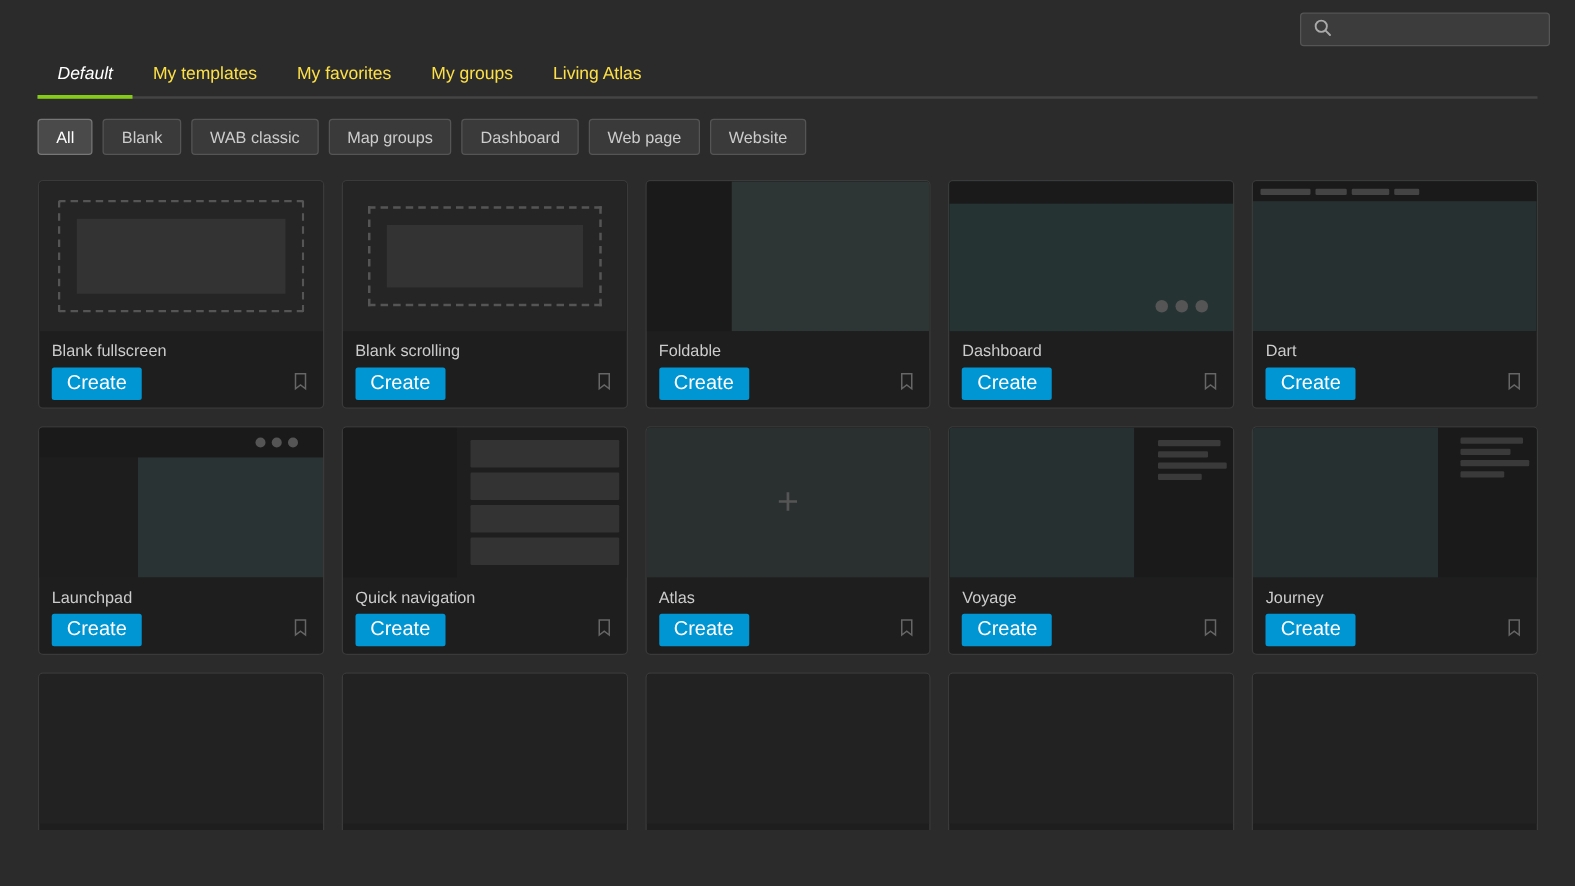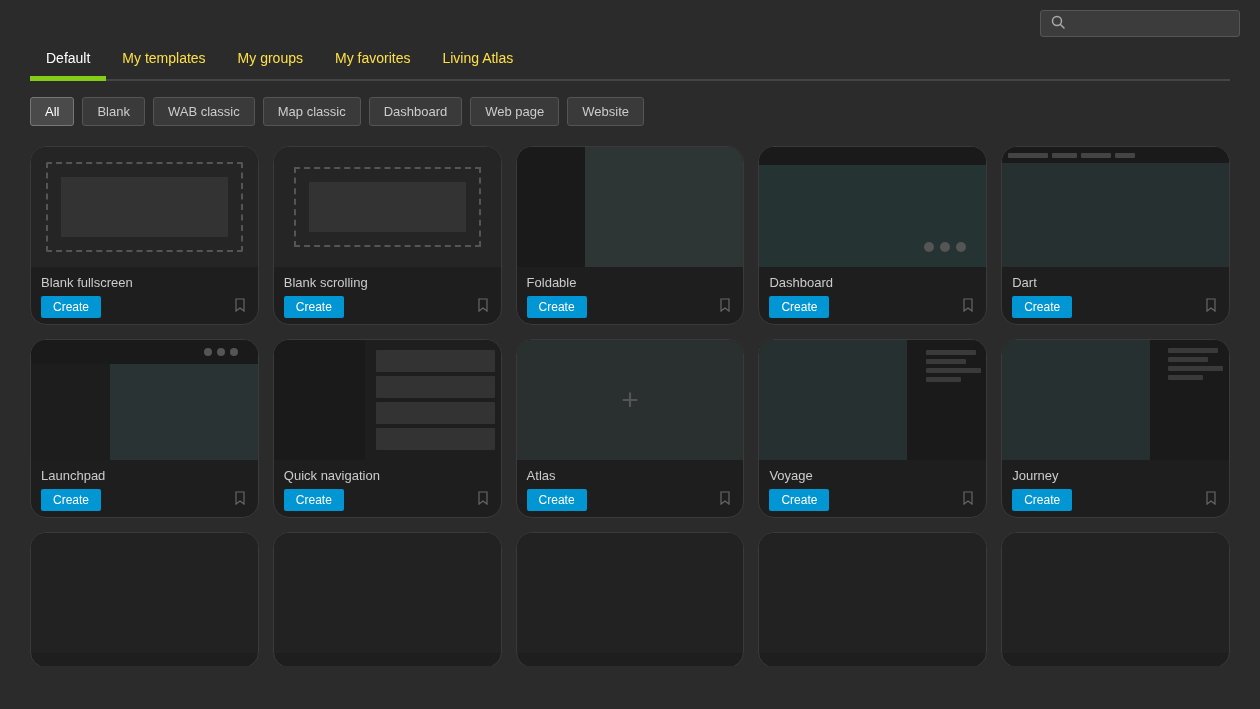--- a/index.html
+++ b/index.html
@@ -61,21 +61,22 @@
     .tab-item {
       padding: 10px 16px;
       cursor: pointer;
       color: #fde047;
       font-size: 14px;
       border-bottom: 3px solid transparent;
       margin-bottom: -2px;
     }
     .tab-item.active {
       color: #fff;
-      border-bottom: 5px solid #84cc16;
+      border-bottom: 3px solid #84cc16;
+      font-style: italic;
     }
 
     
     .filter-row {
       display: flex;
       gap: 8px;
       margin-bottom: 20px;
     }
     .filter-btn {
       padding: 6px 14px;
@@ -97,21 +98,21 @@
       display: grid;
       grid-template-columns: repeat(5, 1fr);
       gap: 14px;
       overflow-y: auto;
       max-height: 520px;
     }
 
     .template-card {
       background: #1e1e1e;
       border: 1px solid #3a3a3a;
-      border-radius: 16px;
+      border-radius: 4px;
       overflow: hidden;
       cursor: pointer;
     }
 
     .template-thumb {
       width: 100%;
       height: 120px;
       background: #2a2a2a;
       position: relative;
       overflow: hidden;
@@ -330,21 +331,21 @@
       align-items: center;
       justify-content: space-between;
     }
     .create-btn {
       background: #0095d3;
       color: #fff;
       border: none;
       padding: 4px 12px;
       border-radius: 2px;
       cursor: pointer;
-      font-size: 12px;
+      font-size: 16px;
     }
     .bookmark-icon {
       color: #666;
       font-size: 16px;
       cursor: pointer;
     }
   </style>
 </head>
 <body>
 
@@ -358,30 +359,30 @@
       </svg>
     </span>
     <input type="text" style="">
   </div>
 
   <h2 class="page-title"></h2>
 
   <div class="tabs" id="tabs-container">
       <div class="tab-item active">Default</div>
       <div class="tab-item">My templates</div>
+      <div class="tab-item">My favorites</div>
       <div class="tab-item">My groups</div>
-      <div class="tab-item">My favorites</div>
       <div class="tab-item">Living Atlas</div>
     </div>
 
   <div class="filter-row" id="filter-row">
       <button class="filter-btn active">All</button>
       <button class="filter-btn">Blank</button>
       <button class="filter-btn">WAB classic</button>
-      <button class="filter-btn">Map classic</button>
+      <button class="filter-btn">Map groups</button>
       <button class="filter-btn">Dashboard</button>
       <button class="filter-btn">Web page</button>
       <button class="filter-btn">Website</button>
     </div>
 
   <div class="template-grid" id="template-grid">
       <div class="template-card">
         <div class="template-thumb thumb-blank-fullscreen">
           <div class="inner-rect"></div>
         </div>

